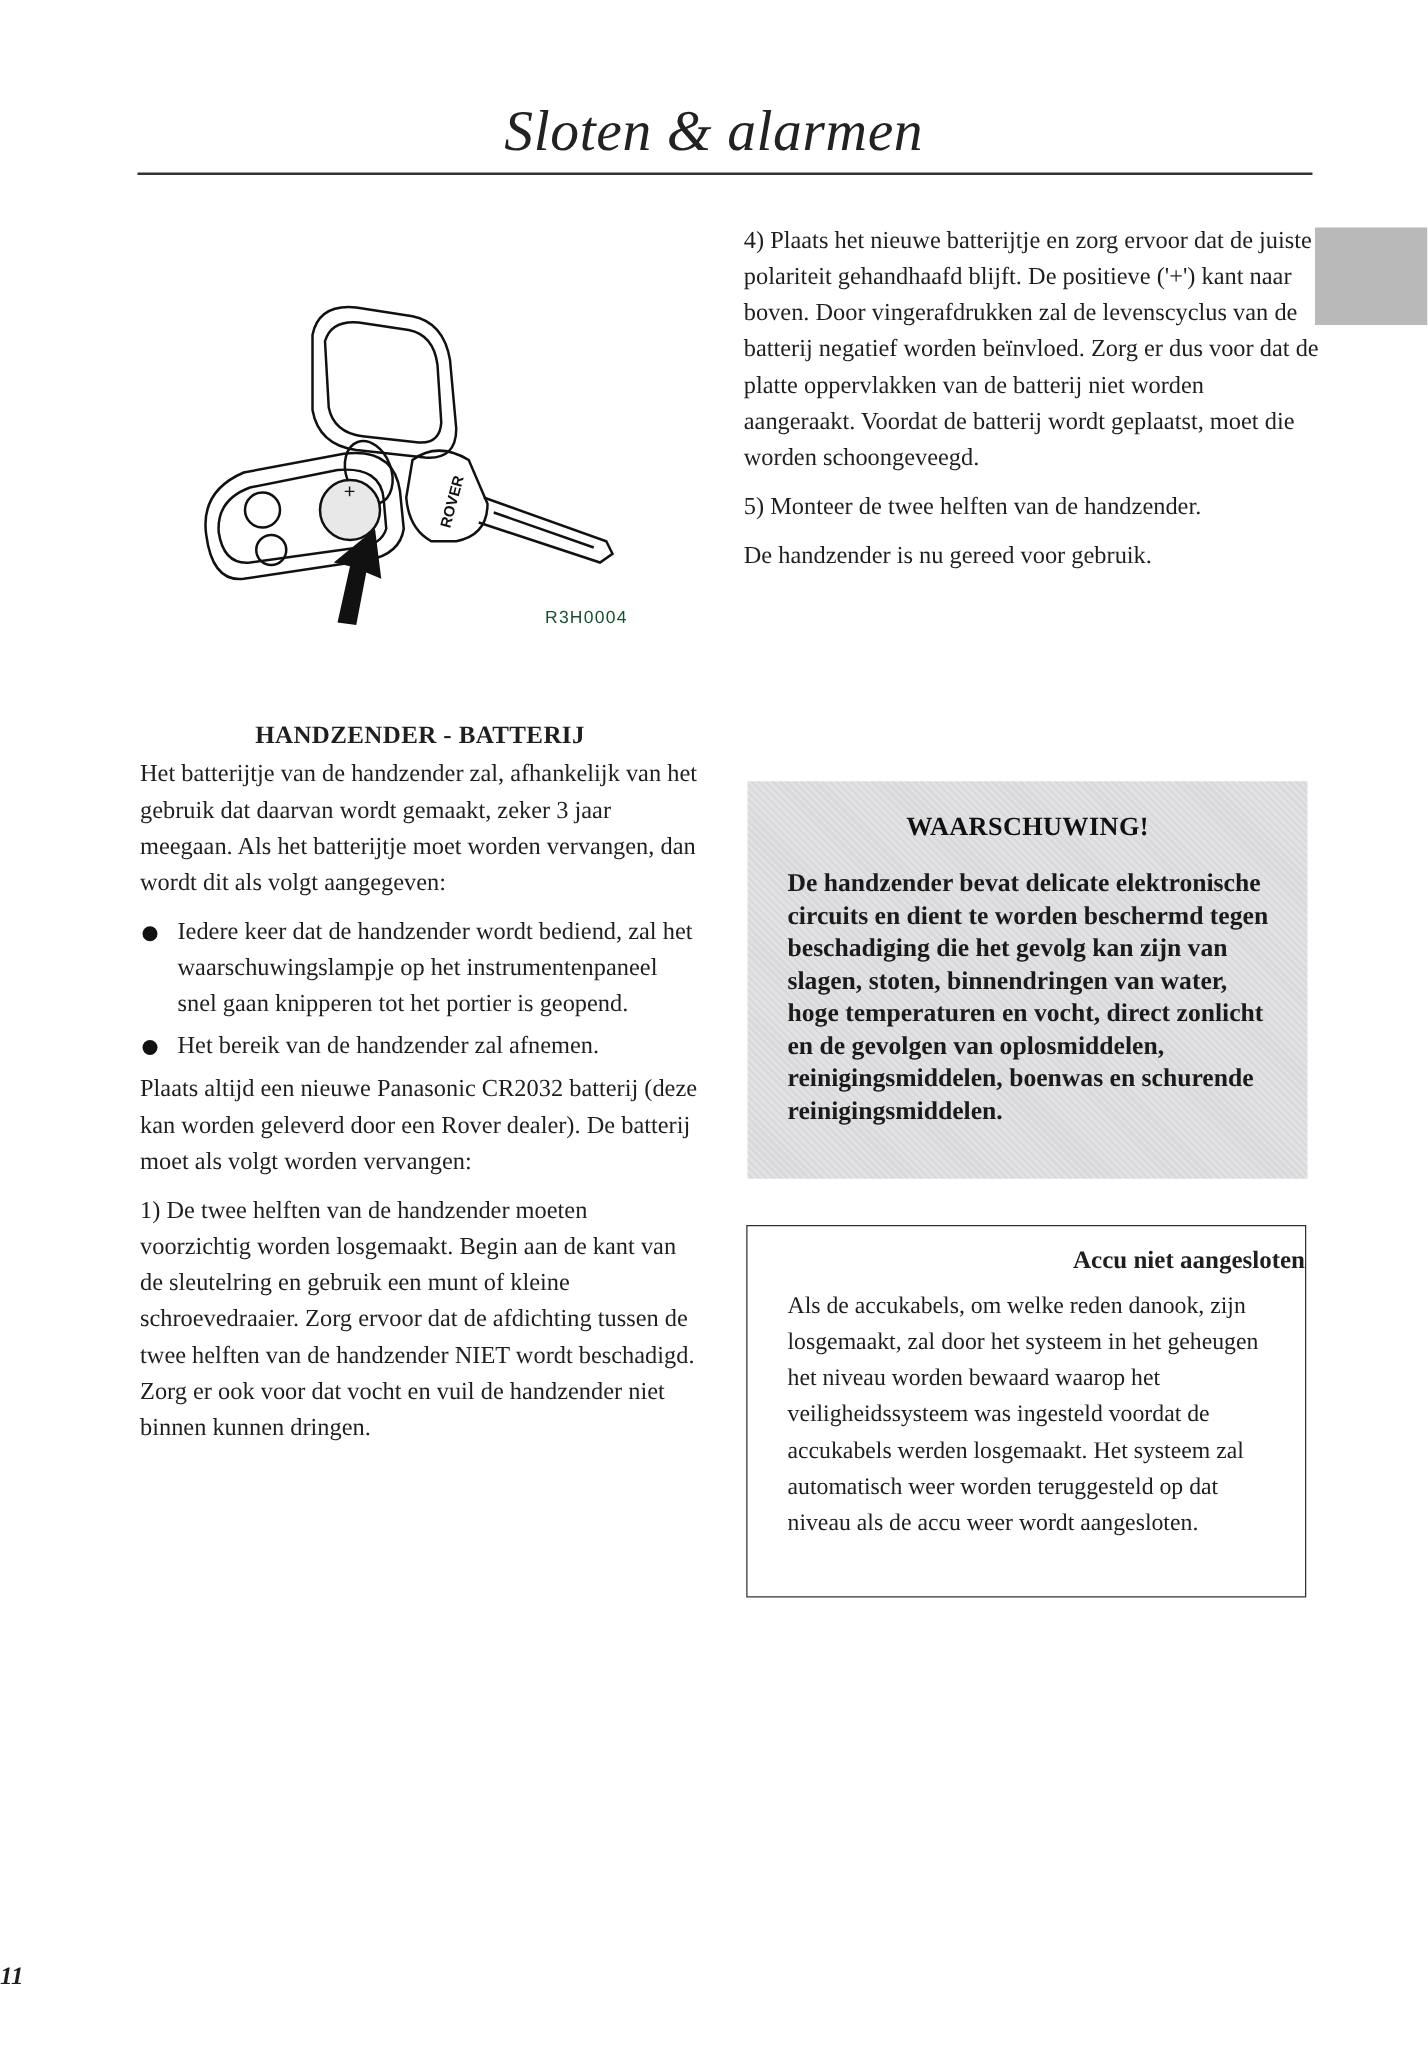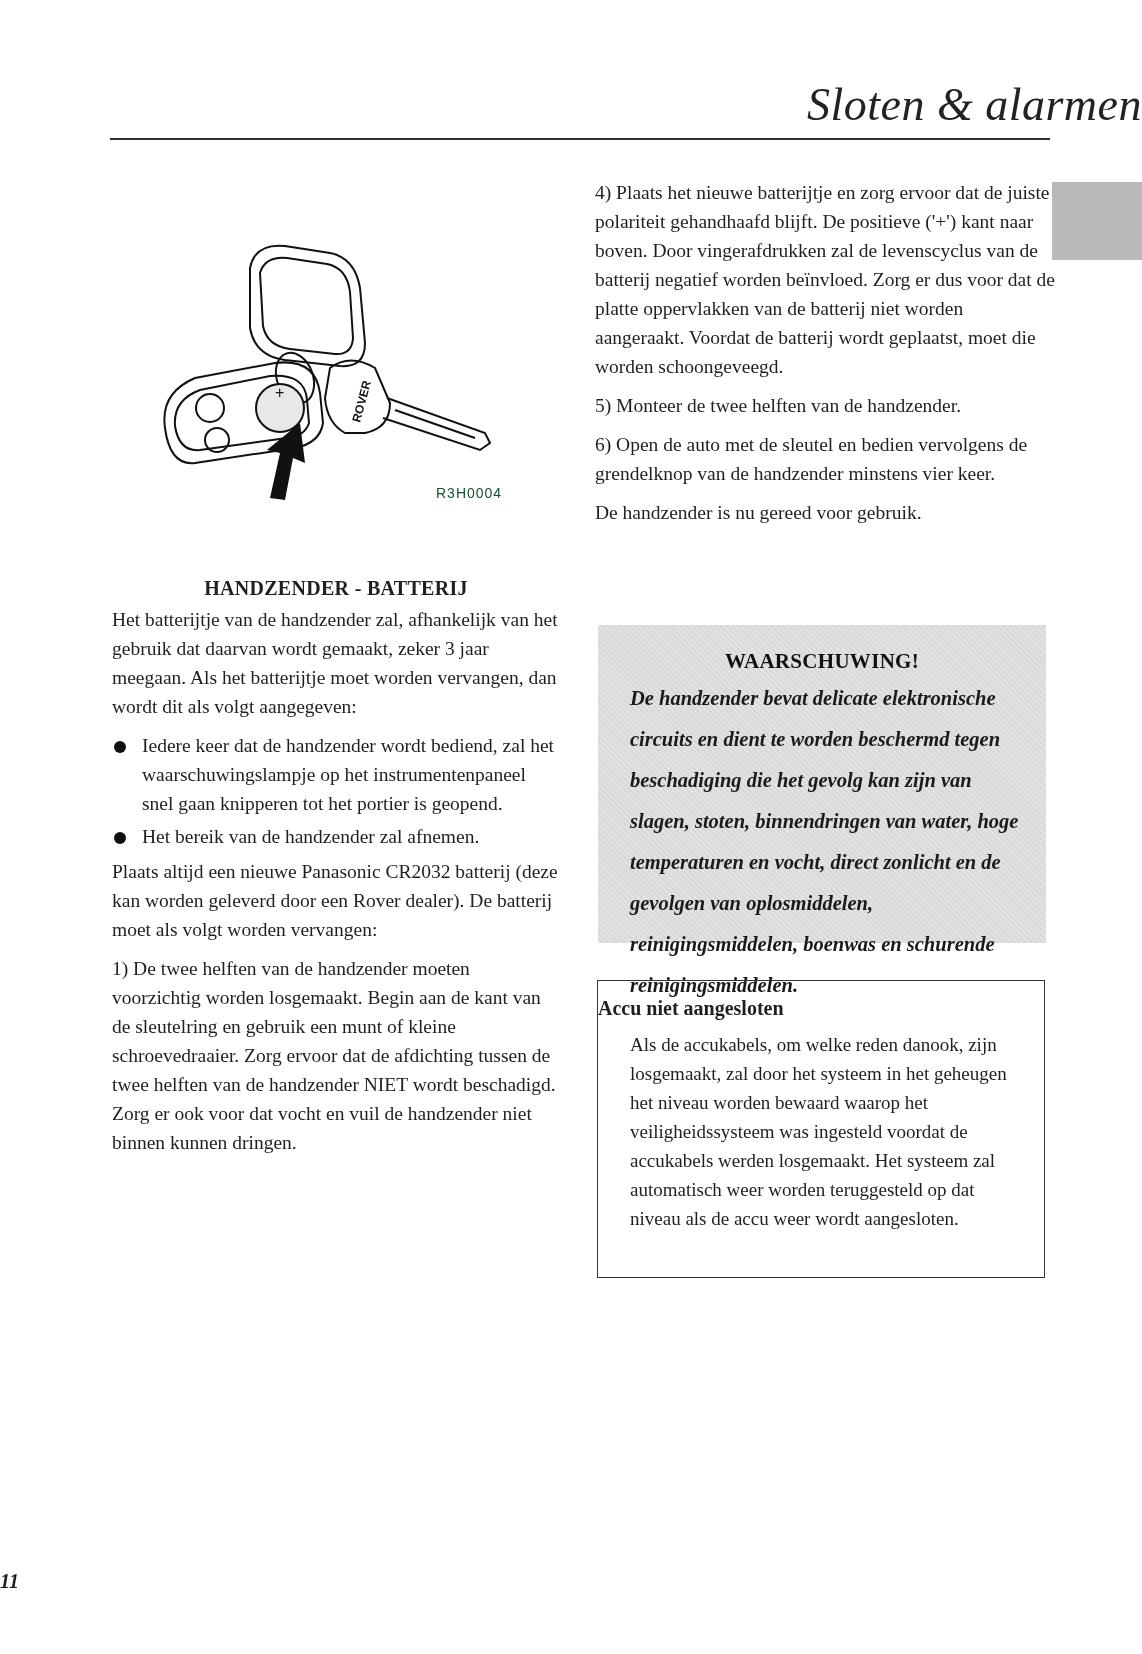--- a/index.html
+++ b/index.html
@@ -2,21 +2,21 @@
 <html><head>
 <meta charset="utf-8">
 <style>
   html, body { margin: 0; padding: 0; }
   body {
     width: 1142px; height: 1654px; background: #ffffff; position: relative;
     font-family: "Liberation Serif", "DejaVu Serif", serif; color: #1f1f1f;
     overflow: hidden;
   }
   .page-title {
-    position: absolute; left: 0; width: 1142px; top: 78px; text-align: right;
+    position: absolute; left: 0; width: 1142px; top: 78px; text-align: center;
     font-family: "Liberation Serif", serif; font-style: italic; font-size: 46px;
     color: #222; letter-spacing: 0.5px;
   }
   .title-rule {
     position: absolute; left: 110px; width: 940px; top: 138px; height: 2px; background: #333;
   }
   .side-tab {
     position: absolute; left: 1052px; top: 182px; width: 90px; height: 78px; background: #b9b9b9;
   }
   .col { position: absolute; font-size: 19.5px; line-height: 29px; }
@@ -38,28 +38,28 @@
   }
   .warning-box {
     position: absolute; left: 598px; top: 625px; width: 448px; height: 318px;
     background: repeating-linear-gradient(45deg, #e2e2e4 0px, #e2e2e4 2px, #d9d9dc 2px, #d9d9dc 4px);
   }
   .warning-title {
     text-align: center; font-weight: bold; font-size: 21px; margin-top: 24px; letter-spacing: 0.3px;
     font-family: "Liberation Serif", serif; color: #111;
   }
   .warning-text {
-    margin: 4px 20px 0 32px; font-style: italic; font-weight: bold; font-size: 20.5px; line-height: 41px; color: #1a1a1a;
+    margin: 20px 20px 0 32px; font-weight: bold; font-size: 20.5px; line-height: 26px; color: #1a1a1a;
     font-family: "Liberation Serif", serif;
   }
   .info-box {
     position: absolute; left: 597px; top: 980px; width: 448px; height: 298px;
     border: 1.5px solid #333; box-sizing: border-box;
   }
-  .info-title { text-align: left; font-weight: bold; font-size: 20px; margin-top: 16px; }
+  .info-title { text-align: right; font-weight: bold; font-size: 20px; margin-top: 16px; }
   .info-text { margin: 10px 18px 0 32px; font-size: 19px; line-height: 29px; }
   .page-number {
     position: absolute; left: 0; width: 974px; top: 1570px; 
     font-weight: bold; font-style: italic; font-size: 20px;
   }
 </style>
 </head>
 <body>
 
 <div class="page-title">Sloten &amp; alarmen</div>
@@ -103,21 +103,20 @@
     <li><span class="bullet-dot"></span><span>Iedere keer dat de handzender wordt bediend, zal het waarschuwingslampje op het instrumentenpaneel snel gaan knipperen tot het portier is geopend.</span></li>
     <li><span class="bullet-dot"></span><span>Het bereik van de handzender zal afnemen.</span></li>
   </ul>
   <p>Plaats altijd een nieuwe Panasonic CR2032 batterij (deze kan worden geleverd door een Rover dealer). De batterij moet als volgt worden vervangen:</p>
   <p>1) De twee helften van de handzender moeten voorzichtig worden losgemaakt. Begin aan de kant van de sleutelring en gebruik een munt of kleine schroevedraaier. Zorg ervoor dat de afdichting tussen de twee helften van de handzender NIET wordt beschadigd. Zorg er ook voor dat vocht en vuil de handzender niet binnen kunnen dringen.</p>
 </div>
 
 <div class="col right-col" style="top:178px;">
   <p>4) Plaats het nieuwe batterijtje en zorg ervoor dat de juiste polariteit gehandhaafd blijft. De positieve ('+') kant naar boven. Door vingerafdrukken zal de levenscyclus van de batterij negatief worden beïnvloed. Zorg er dus voor dat de platte oppervlakken van de batterij niet worden aangeraakt. Voordat de batterij wordt geplaatst, moet die worden schoongeveegd.</p>
   <p>5) Monteer de twee helften van de handzender.</p>
-  <p>6) Open de auto met de sleutel en bedien vervolgens de grendelknop van de handzender minstens vier keer.</p>
   <p>De handzender is nu gereed voor gebruik.</p>
 </div>
 
 <div class="warning-box">
   <div class="warning-title">WAARSCHUWING!</div>
   <div class="warning-text">De handzender bevat delicate elektronische circuits en dient te worden beschermd tegen beschadiging die het gevolg kan zijn van slagen, stoten, binnendringen van water, hoge temperaturen en vocht, direct zonlicht en de gevolgen van oplosmiddelen, reinigingsmiddelen, boenwas en schurende reinigingsmiddelen.</div>
 </div>
 
 <div class="info-box">
   <div class="info-title">Accu niet aangesloten</div>

